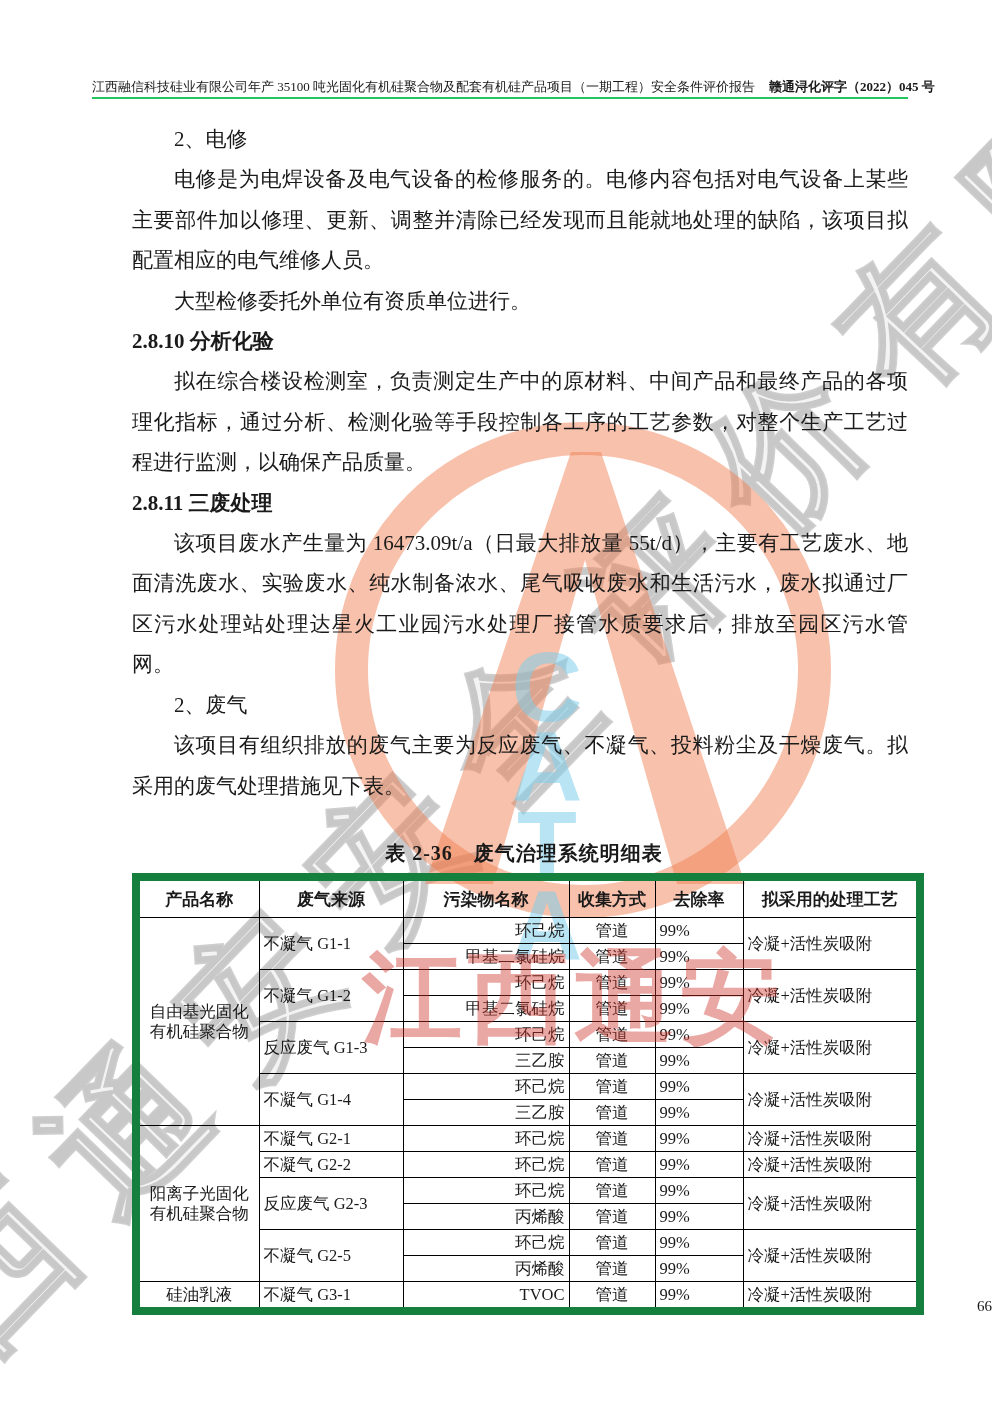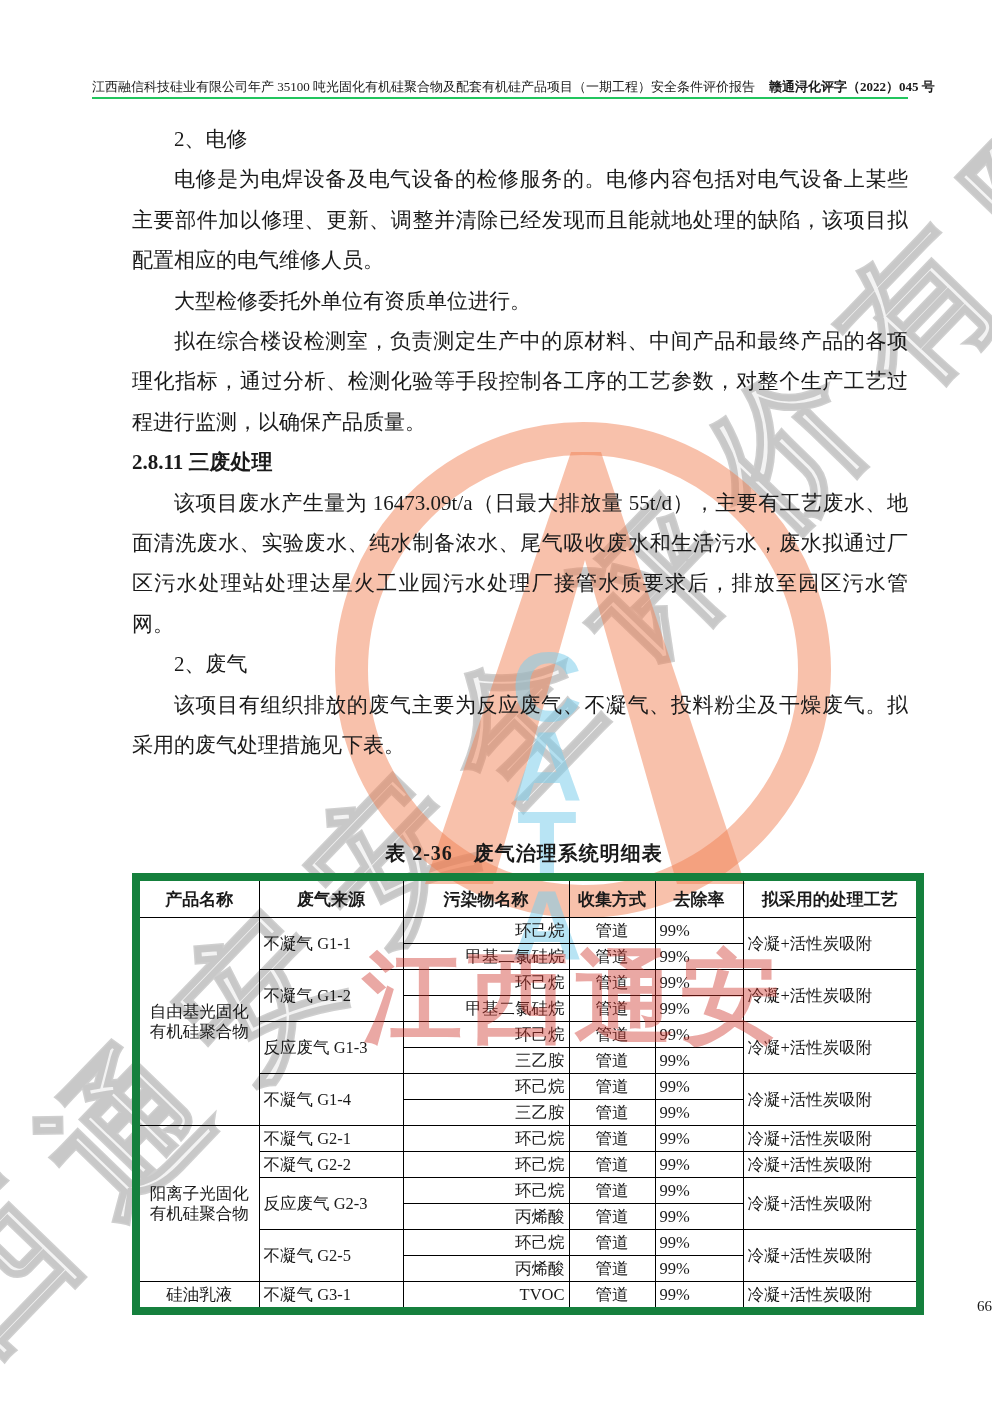--- a/index.html
+++ b/index.html
@@ -128,20 +128,21 @@
 
 <div class="page-header">
   <span class="hdr-left">江西融信科技硅业有限公司年产 35100 吨光固化有机硅聚合物及配套有机硅产品项目（一期工程）安全条件评价报告</span>
   <span class="hdr-right">赣通浔化评字（2022）045 号</span>
 </div>
 
 <div class="content">
   <p class="item">2、电修</p>
   <p class="para">电修是为电焊设备及电气设备的检修服务的。电修内容包括对电气设备上某些主要部件加以修理、更新、调整并清除已经发现而且能就地处理的缺陷，该项目拟配置相应的电气维修人员。</p>
   <p class="para">大型检修委托外单位有资质单位进行。</p>
+  <p class="heading">2.8.10 分析化验</p>
   <p class="para">拟在综合楼设检测室，负责测定生产中的原材料、中间产品和最终产品的各项理化指标，通过分析、检测化验等手段控制各工序的工艺参数，对整个生产工艺过程进行监测，以确保产品质量。</p>
   <p class="heading">2.8.11 三废处理</p>
   <p class="para">该项目废水产生量为 16473.09t/a（日最大排放量 55t/d），主要有工艺废水、地面清洗废水、实验废水、纯水制备浓水、尾气吸收废水和生活污水，废水拟通过厂区污水处理站处理达星火工业园污水处理厂接管水质要求后，排放至园区污水管网。</p>
   <p class="item">2、废气</p>
   <p class="para">该项目有组织排放的废气主要为反应废气、不凝气、投料粉尘及干燥废气。拟采用的废气处理措施见下表。</p>
 </div>
 
 <div class="table-caption">表 2-36　废气治理系统明细表</div>
 
 <div class="waste-table-wrap">

